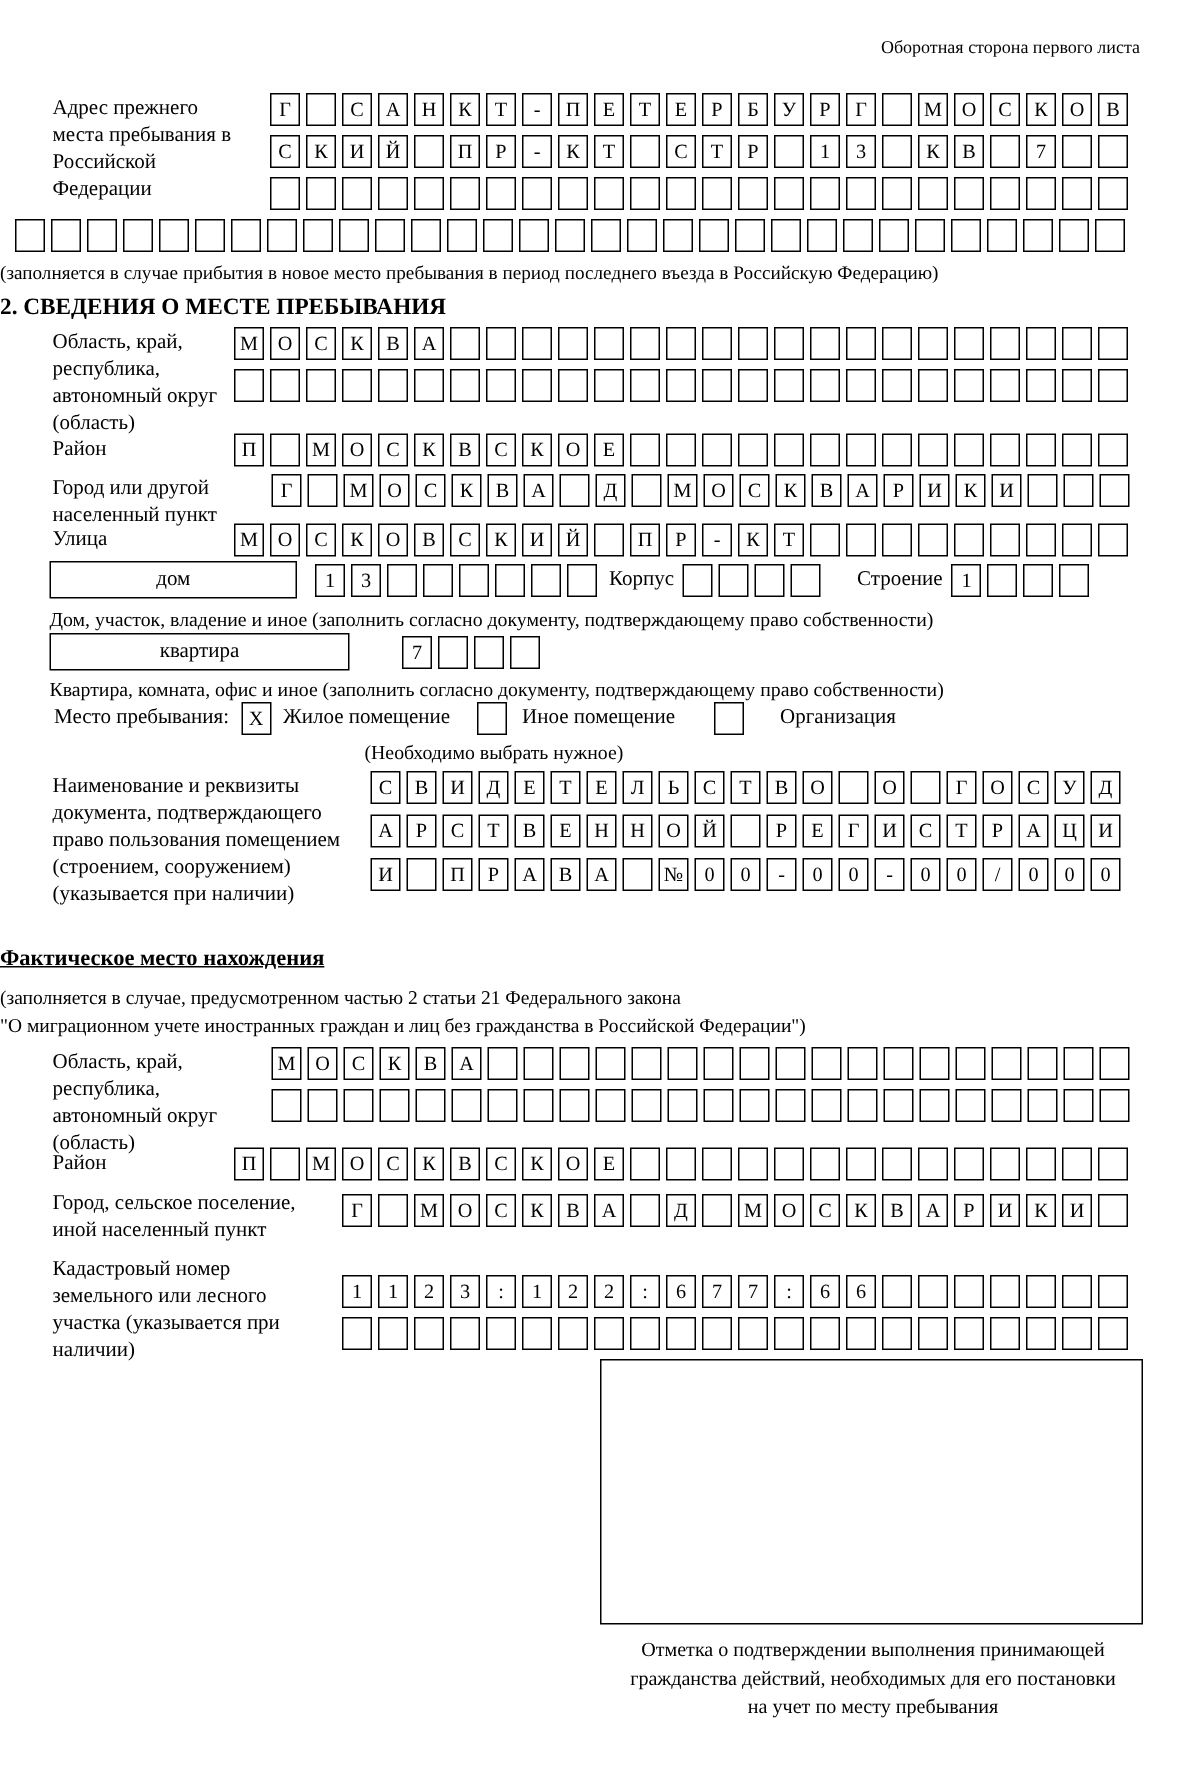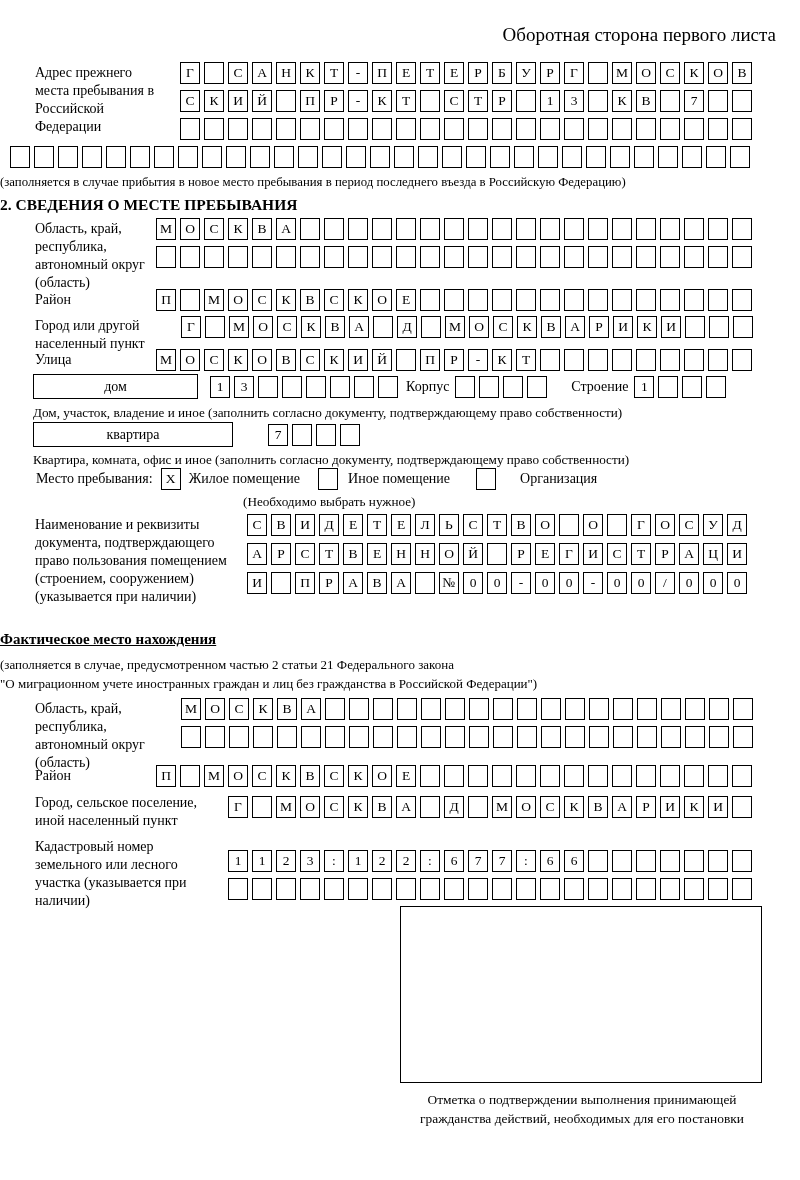--- a/index.html
+++ b/index.html
@@ -27,21 +27,21 @@
   .flexrow { display: flex; align-items: center; }
   .inline-label { font-size: 14px; white-space: nowrap; flex: none; }
   .stampbox { border: 1.6px solid #000; background: #fff; }
   .stampnote { font-size: 13.4px; line-height: 19px; text-align: center; }
 </style>
 </head>
 <body>
 
 <div>
 
-  <div class="abs" style="top:24px; right:24px; font-size:19px;">Оборотная сторона первого листа</div>
+  <div class="abs" style="top:24px; right:40px; font-size:12px;">Оборотная сторона первого листа</div>
 
   <div class="abs label" style="left:35px; top:64px; width:128px;">Адрес прежнего места пребывания в Российской Федерации</div>
   <div class="abs cellrow" style="left:180px; top:62px;">
       <div class="cell">Г</div>
       <div class="cell"></div>
       <div class="cell">С</div>
       <div class="cell">А</div>
       <div class="cell">Н</div>
       <div class="cell">К</div>
       <div class="cell">Т</div>
@@ -576,15 +576,16 @@
       <div class="cell"></div>
       <div class="cell"></div>
       <div class="cell"></div>
       <div class="cell"></div>
     </div>
 
   <div class="abs stampbox" style="left:400px; top:906px; width:362px; height:177px;"></div>
   <div class="abs stampnote" style="left:396px; top:1090px; width:372px;">
     <div>Отметка о подтверждении выполнения принимающей</div>
     <div>гражданства действий, необходимых для его постановки</div>
+    <div>на учет по месту пребывания</div>
   </div>
 
 </div>
 
 </body></html>

